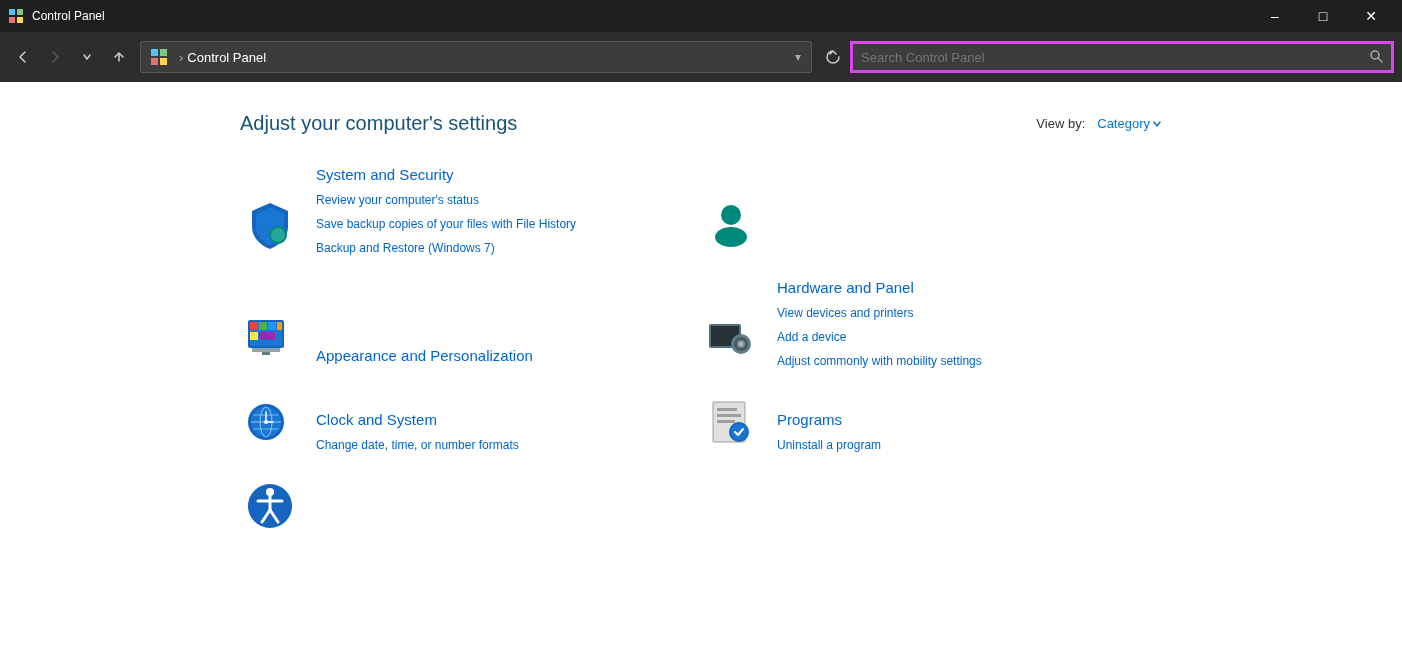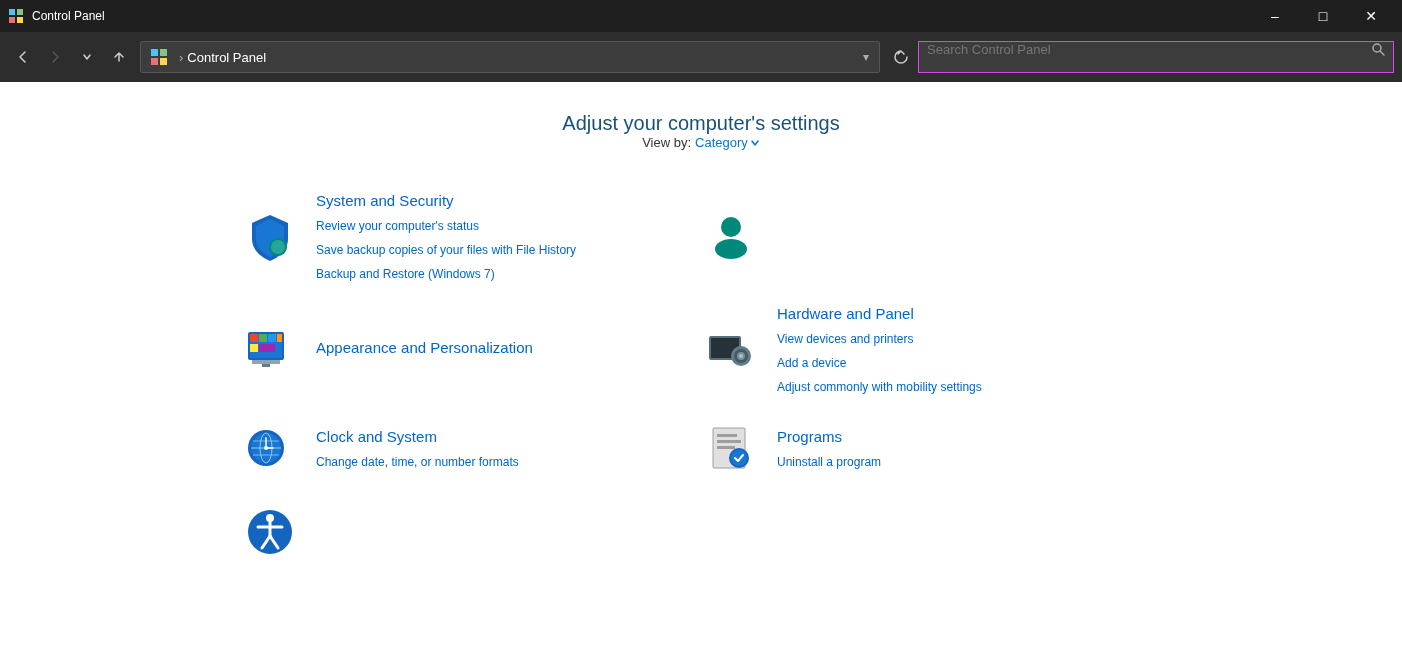--- a/index.html
+++ b/index.html
@@ -75,26 +75,26 @@
     .address-dropdown {
       background: transparent; border: none; color: #aaa; cursor: pointer; font-size: 12px; padding: 2px;
     }
     .refresh-btn {
       width: 30px; height: 30px;
       background: transparent; border: none; color: #ccc;
       font-size: 14px; cursor: pointer;
       display: flex; align-items: center; justify-content: center;
     }
     .search-box {
-      width: 476px;
+      width: 544px;
       height: 32px;
       background: #3c3c3c;
-      border: 1px solid #d946ef;
-      display: flex;
-      align-items: flex-start;
+      border: 3px solid #d946ef;
+      display: flex;
+      align-items: center;
       padding: 0 8px;
     }
     .search-input {
       background: transparent; border: none; outline: none;
       color: #aaa; font-size: 13px; flex: 1;
       font-family: 'Segoe UI', sans-serif;
     }
     .search-icon-btn {
       background: transparent; border: none; color: #aaa; cursor: pointer; font-size: 14px;
     }
@@ -103,54 +103,53 @@
     .content {
       background: #fff;
       padding: 30px 240px 30px 240px;
       height: calc(663px - 82px);
       overflow-y: auto;
     }
     .content-header {
       display: flex;
       align-items: center;
       justify-content: space-between;
-      margin-bottom: 30px;
-      flex-direction: column;
+      margin-bottom: 19px;
     }
     .page-title {
       color: #1a5276;
       font-size: 20px;
       font-weight: 300;
     }
     .view-by {
       display: flex;
       align-items: center;
       font-size: 13px;
       color: #333;
-      gap: 4px;
+      gap: 12px;
     }
     .view-by-label { color: #333; }
     .view-by-value {
       color: #0078d4;
       cursor: pointer;
       display: flex;
       align-items: center;
       gap: 2px;
       justify-content: space-between;
     }
 
     
     .categories-grid {
       display: grid;
       grid-template-columns: 1fr 1fr;
       gap: 0;
     }
     .category-item {
       display: flex;
-      align-items: center;
+      align-items: flex-end;
       padding: 12px 0;
       gap: 16px;
     }
     .category-icon {
       width: 60px; height: 60px;
       flex-shrink: 0;
       display: flex; align-items: center; justify-content: center;
     }
     .category-content {}
     .category-title {

